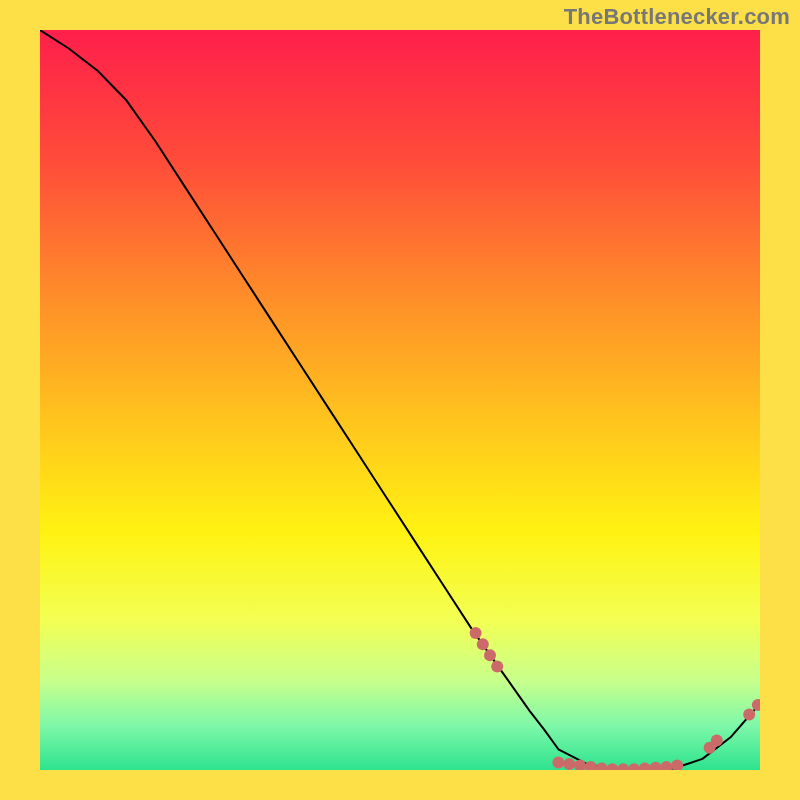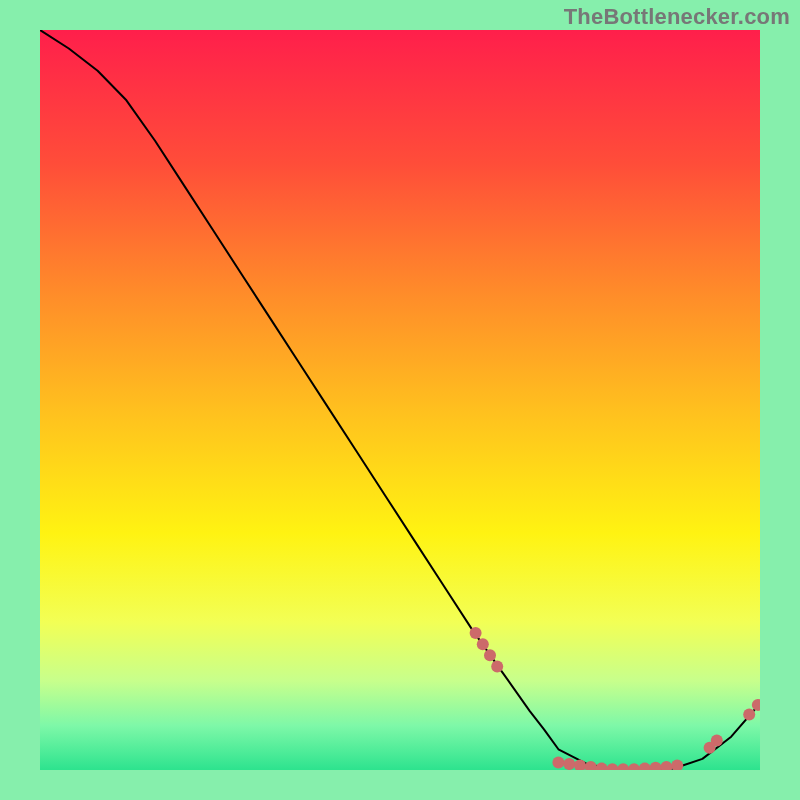--- a/index.html
+++ b/index.html
@@ -8,21 +8,21 @@
     width: 800px;
     height: 800px;
     background: #000;
     overflow: hidden;
     font-family: Arial, Helvetica, sans-serif;
   }
   .frame {
     position: relative;
     width: 800px;
     height: 800px;
-    background: #86efac;
+    background: #fde047;
   }
   .attribution {
     position: absolute;
     top: 4px;
     right: 10px;
     color: #777;
     font-size: 22px;
     font-weight: 600;
     letter-spacing: 0.2px;
   }

